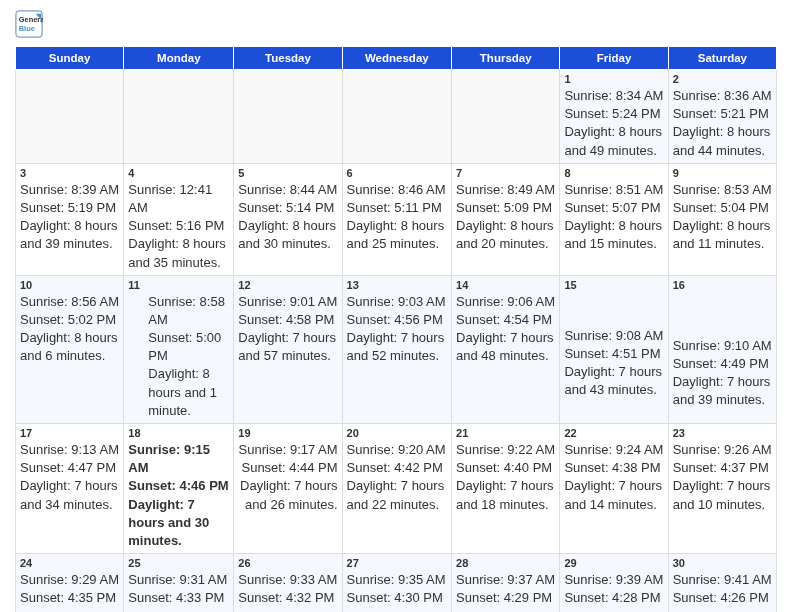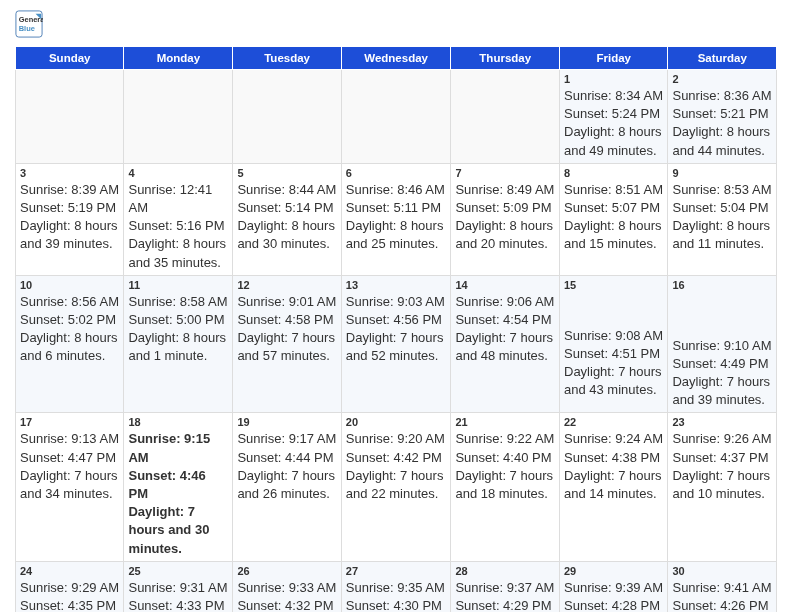--- a/index.html
+++ b/index.html
@@ -184,21 +184,21 @@
         </tr>
         <tr class="row-bg-light">
           <td>
             <span class="day-num">10</span>
             <div class="day-info" style="white-space: pre-line;">Sunrise: 8:56 AM
 Sunset: 5:02 PM
 Daylight: 8 hours and 6 minutes.</div>
           </td>
           <td>
             <span class="day-num">11</span>
-            <div class="day-info" style="white-space: pre-line;">Sunrise: 8:58 AM
+            <div class="day-info" style="white-space: pre-line; margin-left: 20px;">Sunrise: 8:58 AM
 Sunset: 5:00 PM
 Daylight: 8 hours and 1 minute.</div>
           </td>
           <td>
             <span class="day-num">12</span>
             <div class="day-info" style="white-space: pre-line;">Sunrise: 9:01 AM
 Sunset: 4:58 PM
 Daylight: 7 hours and 57 minutes.</div>
           </td>
           <td>
@@ -234,21 +234,21 @@
 Daylight: 7 hours and 34 minutes.</div>
           </td>
           <td>
             <span class="day-num">18</span>
             <div class="day-info" style="white-space: pre-line; font-weight: bold;">Sunrise: 9:15 AM
 Sunset: 4:46 PM
 Daylight: 7 hours and 30 minutes.</div>
           </td>
           <td>
             <span class="day-num">19</span>
-            <div class="day-info" style="white-space: pre-line;">Sunrise: 9:17 AM
+            <div class="day-info" style="white-space: pre-line; text-align: right;">Sunrise: 9:17 AM
 Sunset: 4:44 PM
 Daylight: 7 hours and 26 minutes.</div>
           </td>
           <td>
             <span class="day-num">20</span>
             <div class="day-info" style="white-space: pre-line;">Sunrise: 9:20 AM
 Sunset: 4:42 PM
 Daylight: 7 hours and 22 minutes.</div>
           </td>
           <td>

